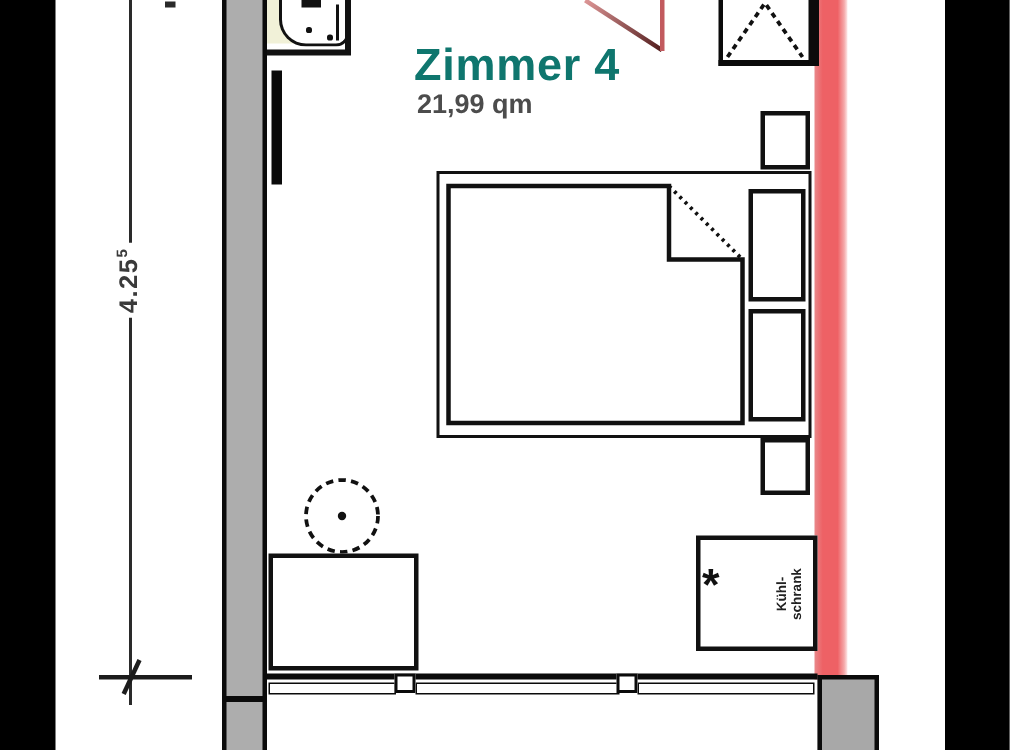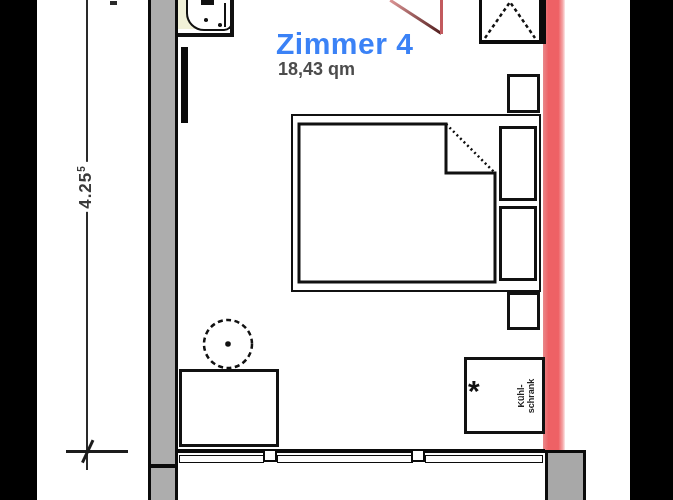--- a/index.html
+++ b/index.html
@@ -40,21 +40,21 @@
   .radiator{left:181px;top:47px;width:7px;height:76px;background:#0a0a0a;}
   
   .door-leaf{left:391px;top:-1px;width:61px;height:3px;
     background:linear-gradient(to right,#dc9595,#511d1d);
     transform:rotate(33deg);transform-origin:0 0;}
   .door-frame{left:440px;top:0;width:3px;height:34px;background:#c25a5e;}
   
   .shaft{left:479px;top:0;width:67px;height:44px;background:#fff;
     border-left:3px solid #0b0b0b;border-bottom:4px solid #0b0b0b;border-right:7px solid #0b0b0b;}
   
-  .room-name{left:276px;top:27px;font-size:30px;font-weight:bold;color:#3b82f6;letter-spacing:0.5px;}
+  .room-name{left:276px;top:27px;font-size:30px;font-weight:bold;color:#0f766e;letter-spacing:0.5px;}
   .room-area{left:278px;top:59px;font-size:18px;font-weight:bold;color:#4c4c4c;}
   
   .nightstand{width:33px;height:39px;background:#fff;border:3px solid #111;}
   .bed-frame{left:291px;top:114px;width:250px;height:178px;background:#fff;border:2.5px solid #111;}
   .pillow{left:499px;width:38px;height:75px;background:#fff;border:3px solid #111;}
   
   .desk{left:179px;top:369px;width:100px;height:78px;background:#fff;border:3px solid #111;}
   .fridge{left:464px;top:357px;width:81px;height:77px;background:#fff;border:3.5px solid #111;}
   .fridge-asterisk{left:468px;top:376px;font-size:30px;font-weight:bold;color:#111;line-height:30px;}
   .fridge-label{left:526px;top:396px;transform:translate(-50%,-50%) rotate(-90deg);
@@ -97,21 +97,21 @@
   <div class="abs door-leaf"></div>
   <div class="abs door-frame"></div>
 
   <div class="abs shaft">
     <svg width="57" height="40" style="display:block">
       <path d="M3 38 L28 2 L53 38" fill="none" stroke="#111" stroke-width="2.5" stroke-dasharray="3.5 3"></path>
     </svg>
   </div>
 
   <div class="abs room-name">Zimmer 4</div>
-  <div class="abs room-area">18,43 qm</div>
+  <div class="abs room-area">21,99 qm</div>
 
   <div class="abs nightstand" style="left:507px;top:74px;"></div>
   <div class="abs nightstand" style="left:507px;top:292px;height:38px;"></div>
 
   <div class="abs bed-frame"></div>
   <svg class="abs" style="left:296px;top:121px;" width="202" height="164">
     <path d="M3 3 L150 3 L150 52 L199 52 L199 161 L3 161 Z" fill="#ffffff" stroke="#111" stroke-width="3"></path>
     <path d="M150 3 L199 52" fill="none" stroke="#111" stroke-width="2.5" stroke-dasharray="2 3"></path>
   </svg>
   <div class="abs pillow" style="top:126px;"></div>

